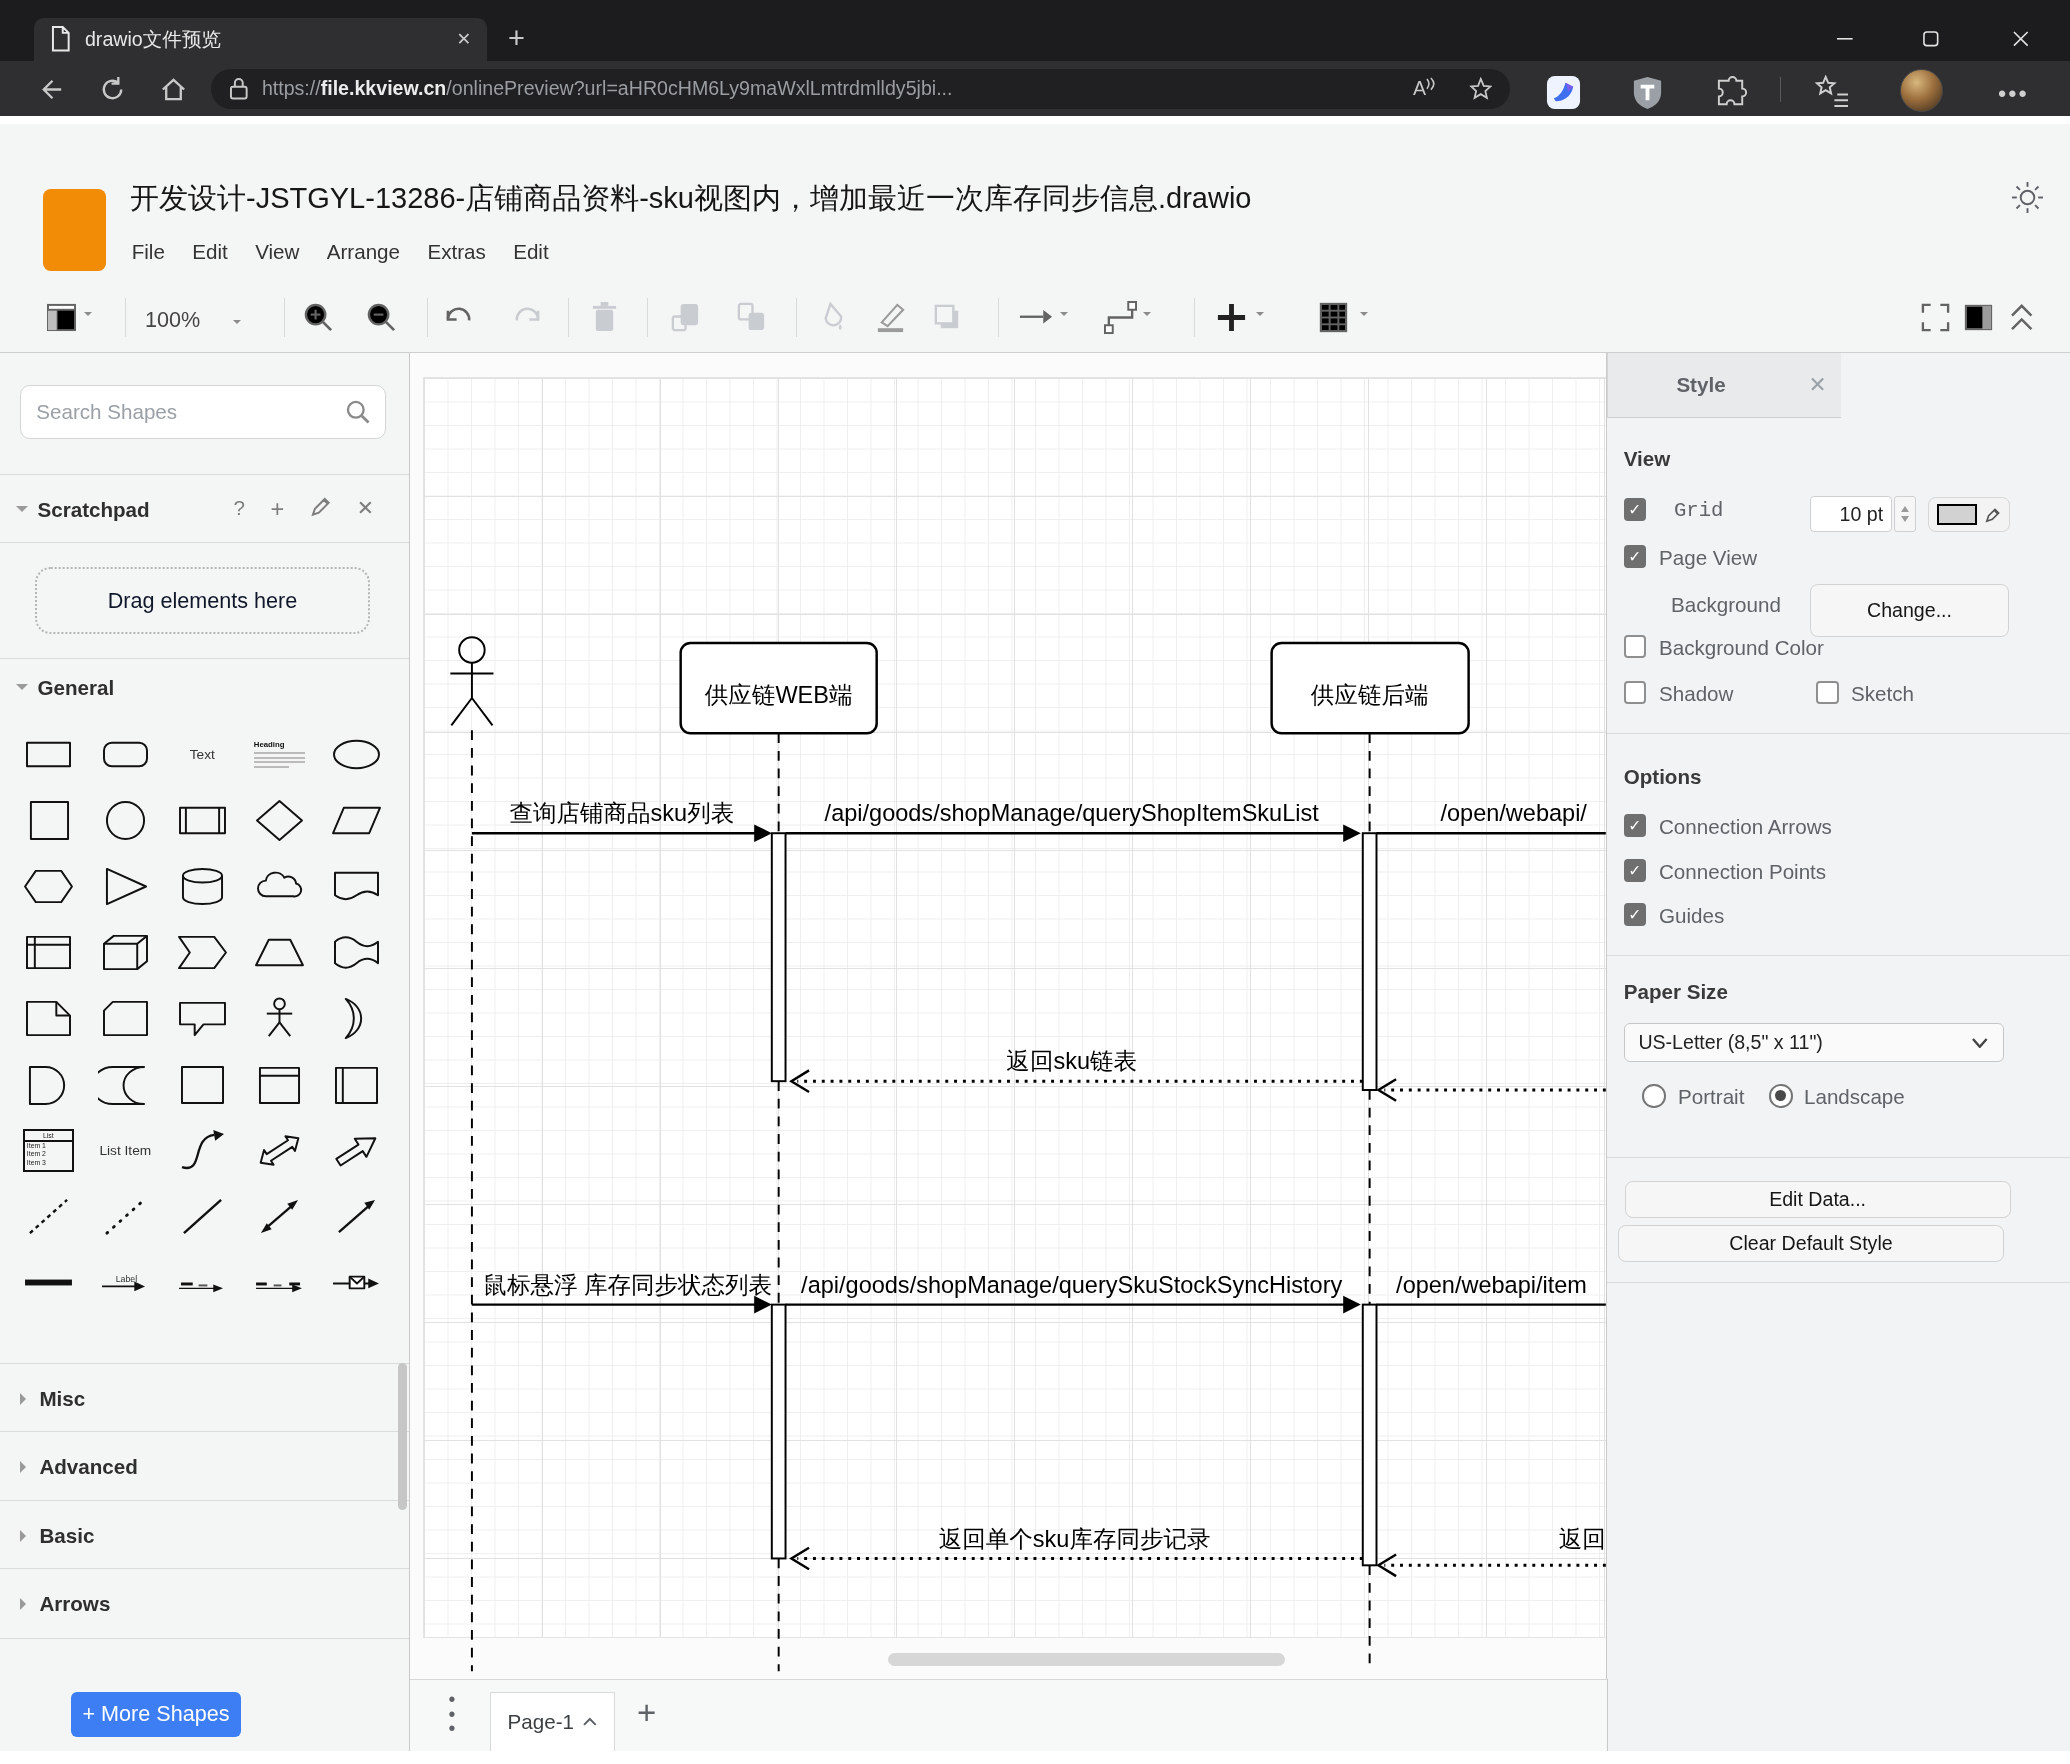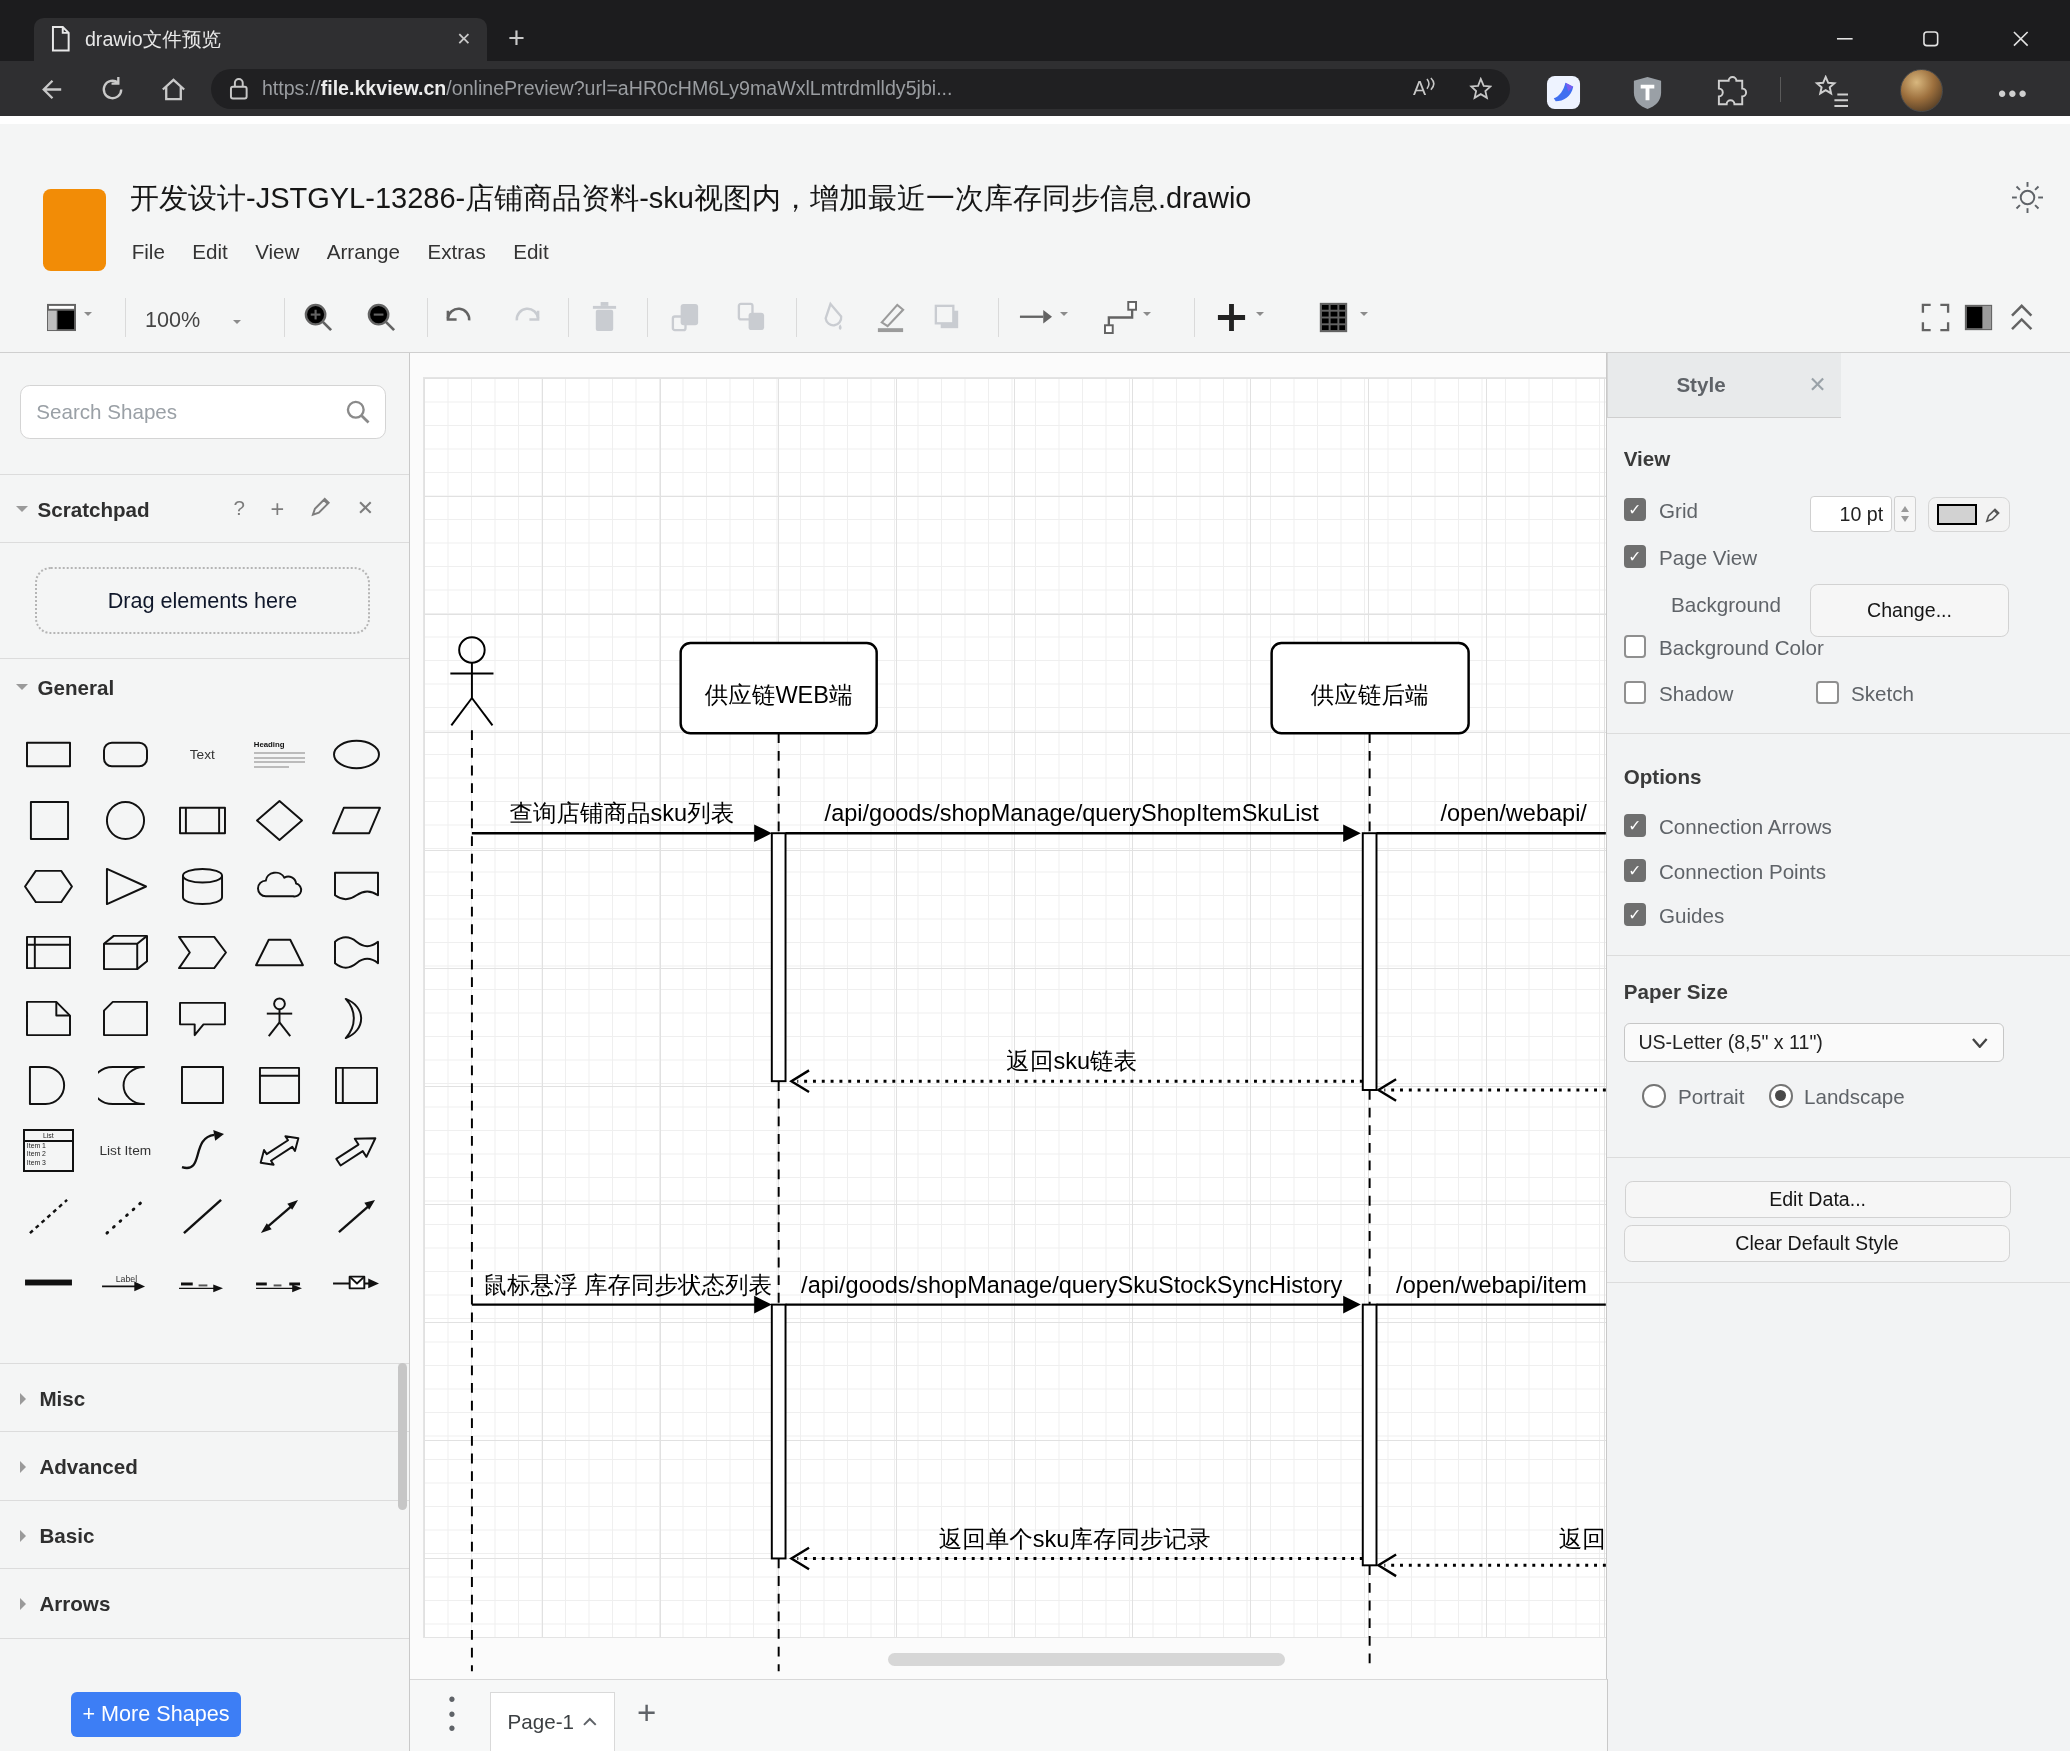--- a/index.html
+++ b/index.html
@@ -744,21 +744,21 @@
   </div>
 
   <div class="rpanel">
     <div class="ptabs">
       <div class="ptab ina">Style</div>
       <div class="ptabx">✕</div>
     </div>
     <div class="phead" style="top:94px;">View</div>
 
     <div class="cb on" style="left:16.7px;top:145px;">✓</div>
-    <span class="plabel" style="left:52px;top:146px;">Grid</span>
+    <span class="plabel" style="left:67px;top:146px;font-family:Liberation Mono, monospace;">Grid</span>
     <div class="pinput" style="left:203px;top:143px;width:82px;height:36px;">10 pt</div>
     <div class="spin" style="left:287px;top:143px;">
         <i class="up"></i>
         <i class="dn"></i>
       </div>
     <div class="swbtn" style="left:321px;top:144px;width:82px;height:35px;">
       <div class="sw"></div>
       <svg width="17.6" height="17.6" viewBox="0 0 18 18">
           <path d="M2 16 L4 10 L11 3 L15 7 L8 14 z M10 4 l4 4" fill="none" stroke="#555" stroke-width="1.8"></path>
         </svg>
@@ -799,21 +799,21 @@
     </div>
     <div class="radio" style="left:35px;top:731px;"></div>
     <span class="plabel" style="left:71px;top:732px;">Portrait</span>
     <div class="radio sel" style="left:162px;top:731px;">
         <div></div>
       </div>
     <span class="plabel" style="left:197px;top:732px;">Landscape</span>
 
     <div class="pdiv" style="top:804px;"></div>
     <div class="pbtn" style="left:17.6px;top:828px;width:386px;height:37px;">Edit Data...</div>
-    <div class="pbtn" style="left:17px;top:872px;width:386px;height:37px;">Clear Default Style</div>
+    <div class="pbtn" style="left:11px;top:872px;width:386px;height:37px;">Clear Default Style</div>
     <div class="pdiv" style="top:929px;"></div>
   </div>
 </div>
 
 <div class="bottom">
   <div class="bleft">
     <div class="moreshapes">+ More Shapes</div>
   </div>
   <div class="bcenter">
     <div class="vdots">•<br>•<br>•</div>

